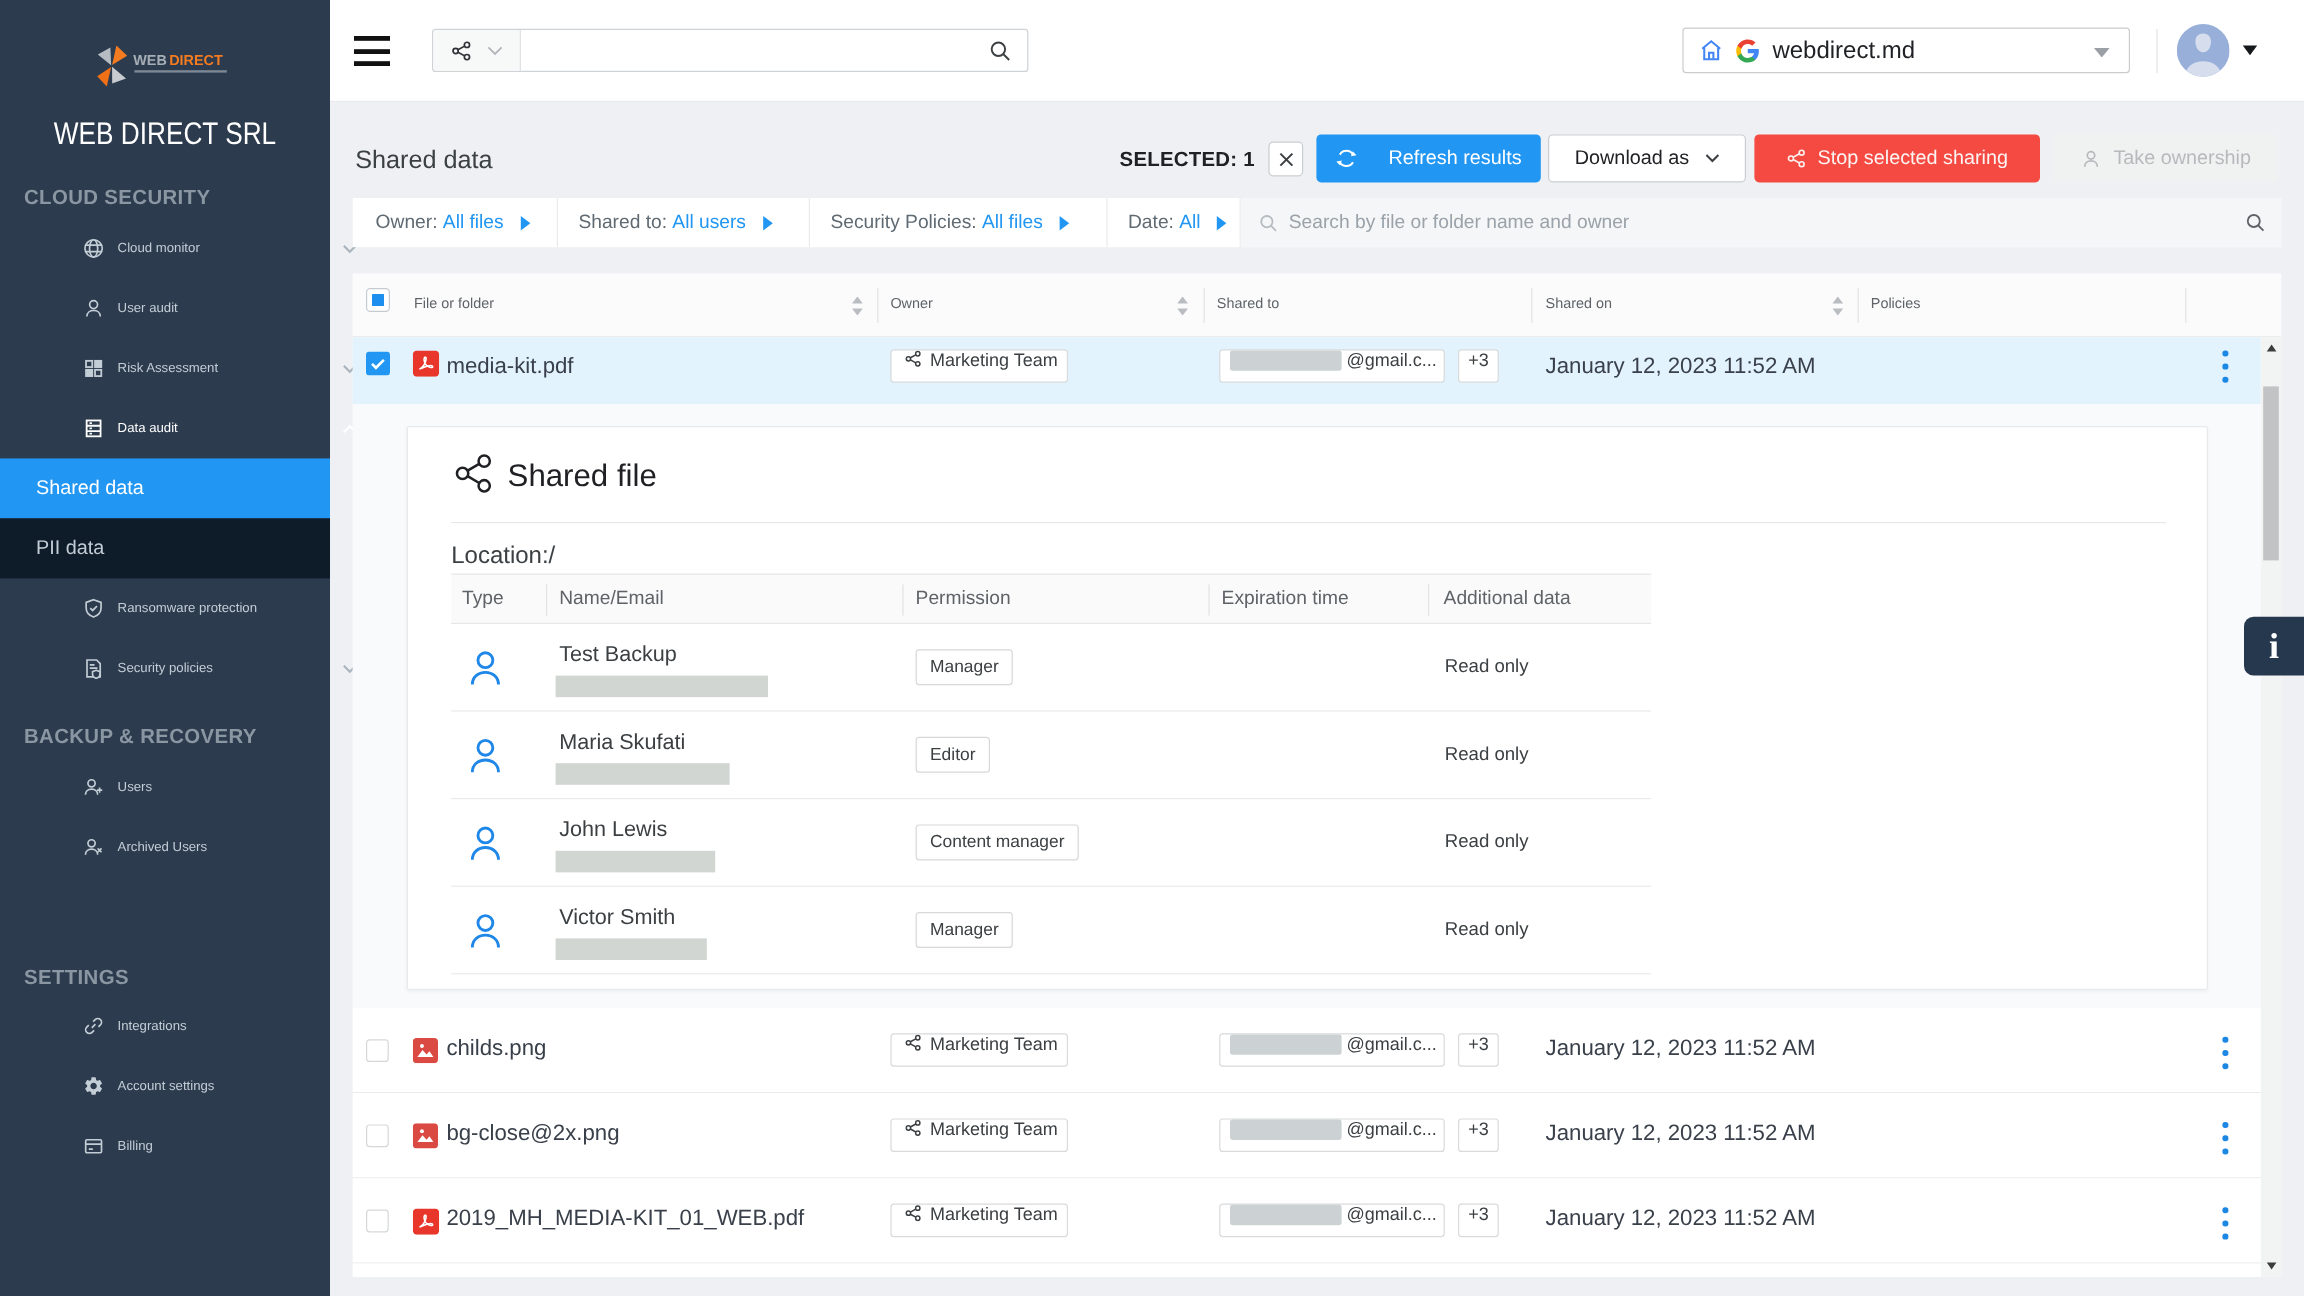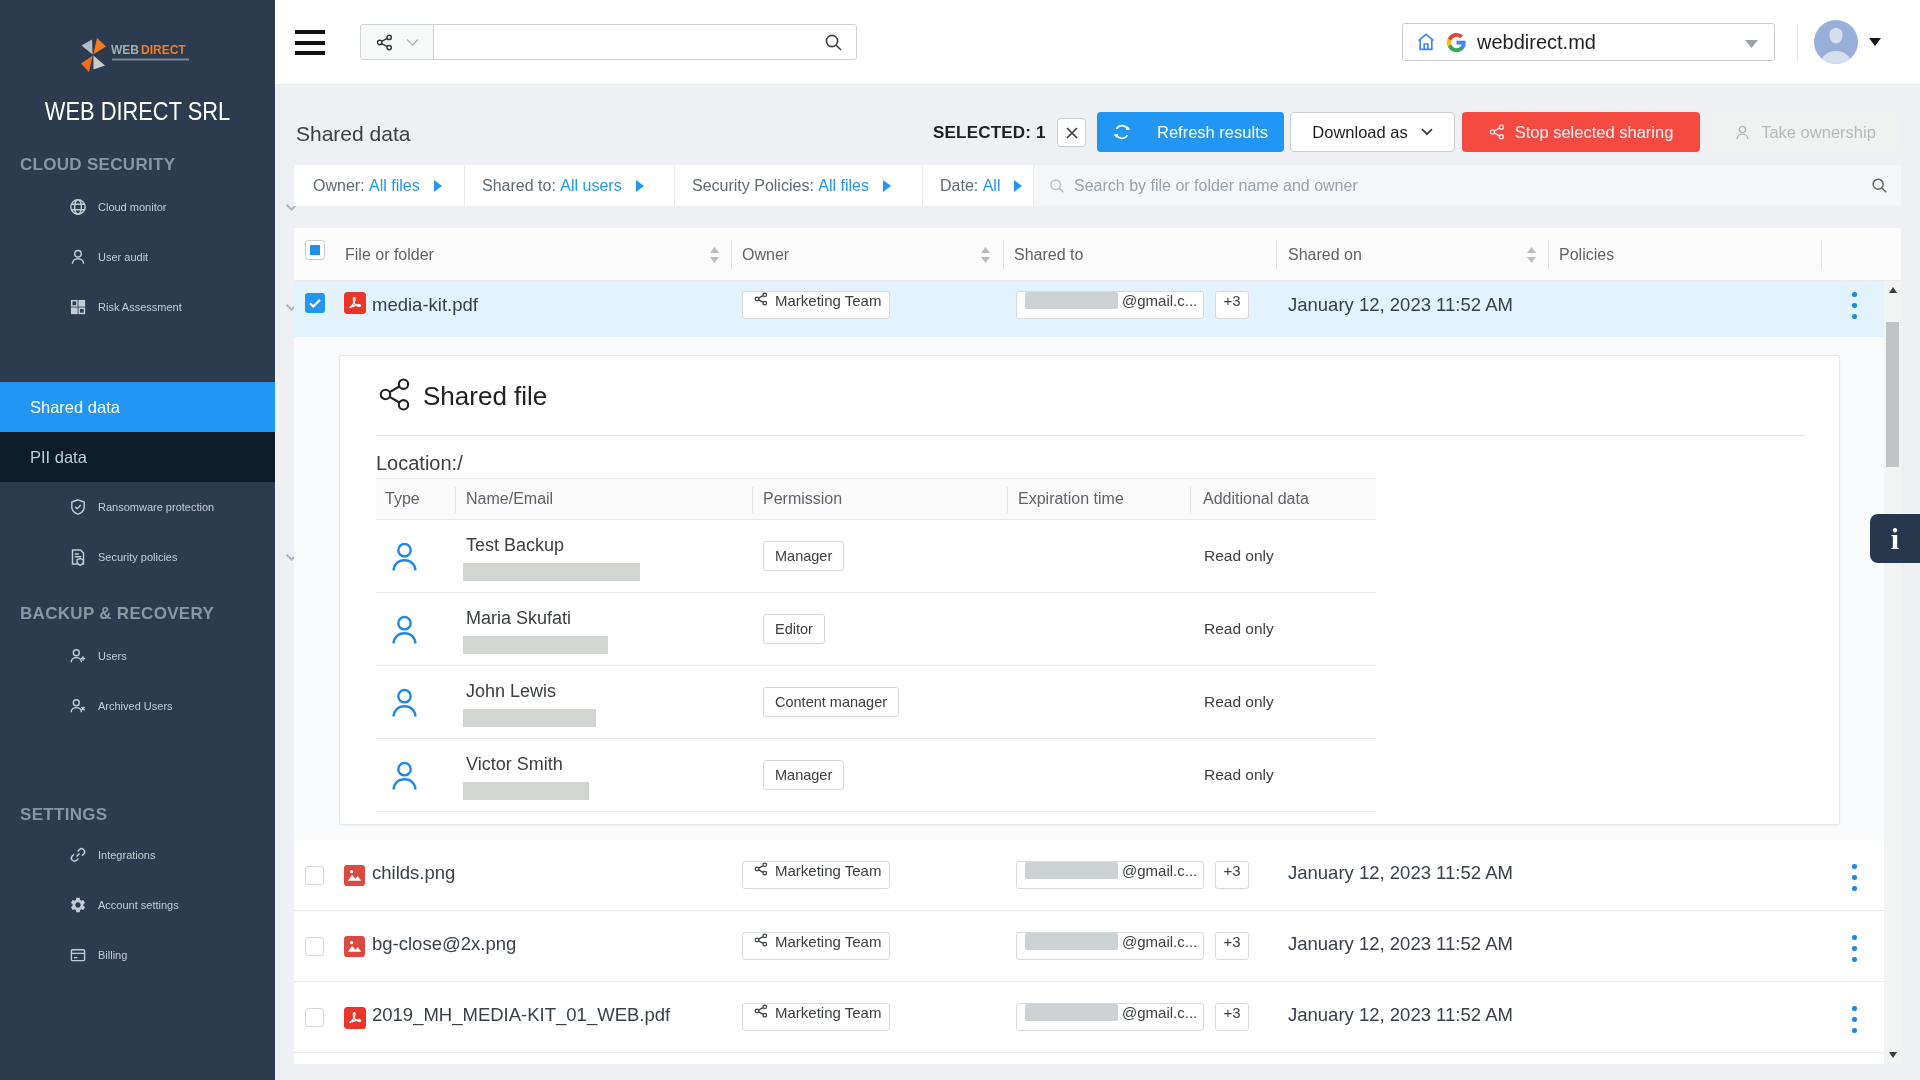--- a/index.html
+++ b/index.html
@@ -46,21 +46,21 @@
 
 #filterbar { position:absolute; left:294px; top:165px; width:1607px; height:41px; background:#fff; display:flex; }
 #filterbar .fcell { border-right:1px solid #ebebeb; display:flex; align-items:center; font-size:16px; color:#5f6a73; white-space:nowrap; }
 #filterbar .fcell .blue { color:#2196f3; }
 .tri-r { display:inline-block; width:0; height:0; border-top:6px solid transparent; border-bottom:6px solid transparent; border-left:8px solid #2196f3; margin-left:14px; }
 #fsearch { flex:1; background:#f5f6f7; display:flex; align-items:center; position:relative; }
 #fsearch .ph { font-size:16px; color:#9aa2aa; margin-left:40px; }
 
 
 #tablewrap { position:absolute; left:294px; top:228px; width:1607px; height:836px; background:#fff; }
-#thead { position:absolute; left:0; top:0; width:1607px; height:53px; background:#fbfbfc; border-bottom:1px solid #ececec; font-size:16px; color:#5f6368; }
+#thead { position:absolute; left:0; top:0; width:1607px; height:53px; background:#fbfbfc; border-bottom:1px solid #ececec; font-size:12px; color:#5f6368; }
 #thead .hsep { position:absolute; top:12px; height:29px; width:1px; background:#e2e2e2; }
 .sort { position:absolute; top:19px; }
 .row { position:absolute; left:0; width:1590px; height:71px; background:#fff; border-bottom:1px solid #ebebeb; font-size:18.5px; color:#39404a; }
 .cb { position:absolute; left:11px; top:26px; width:19px; height:19px; border:1px solid #d5d8da; border-radius:3px; background:#fff; }
 .ficon { position:absolute; left:50px; top:25px; }
 .fname { position:absolute; left:78px; top:22px; }
 .chip { position:absolute; height:28px; border:1px solid #d8dadb; border-radius:3px; background:#fff; display:flex; align-items:flex-start; font-size:15px; color:#3c4043; }
 .mkt { left:448px; top:21px; width:148px; padding-left:11px; gap:7px; }
 .email { left:722px; top:21px; width:188px; padding-left:8px; }
 .blob { width:93px; height:17px; background:#ccd2d4; border-radius:2px; margin-right:4px; }
@@ -131,20 +131,30 @@
     <div class="sb-item" style="top:282px">
       <svg class="ic" width="18" height="18" viewBox="0 0 18 18" fill="none" stroke="#c3cdd6" stroke-width="1.5">
           <rect x="2.7" y="2.7" width="5.2" height="5.2"></rect>
           <rect x="10.2" y="2.7" width="5.2" height="5.2" fill="#c3cdd6"></rect>
           <rect x="2.7" y="10.2" width="5.2" height="5.2" fill="#c3cdd6"></rect>
           <rect x="10.2" y="10.2" width="5.2" height="5.2"></rect>
         </svg>
       <span class="lbl">Risk Assessment</span>
       <svg class="chev" width="13" height="9" viewBox="0 0 13 9" fill="none" stroke="#aab4bd" stroke-width="1.8">
           <path d="M1.5 1.7 6.5 6.7 11.5 1.7"></path>
+        </svg>
+    </div>
+    <div class="sb-item" style="top:332px;color:#fff">
+      <svg class="ic" width="18" height="18" viewBox="0 0 18 18" fill="none" stroke="#fff" stroke-width="1.5">
+          <rect x="3.2" y="2.4" width="11.6" height="13.2"></rect>
+          <path d="M3.2 6.8h11.6M3.2 11.2h11.6M5.6 4.6h2M5.6 9h2M5.6 13.4h2"></path>
+        </svg>
+      <span class="lbl">Data audit</span>
+      <svg class="chev" width="13" height="9" viewBox="0 0 13 9" fill="none" stroke="#fff" stroke-width="1.8">
+          <path d="M1.5 7.2 6.5 2.2 11.5 7.2"></path>
         </svg>
     </div>
     <div class="sb-sub active" style="top:382px">Shared data</div>
     <div class="sb-sub dark" style="top:432px">PII data</div>
     <div class="sb-item" style="top:482px">
       <svg class="ic" width="18" height="18" viewBox="0 0 18 18" fill="none" stroke="#c3cdd6" stroke-width="1.4">
           <path d="M9 1.8l6.2 2.2v4.7c0 3.7-2.5 6.3-6.2 7.5-3.7-1.2-6.2-3.8-6.2-7.5V4z"></path>
           <path d="M6.2 8.7l2 2 3.6-3.6"></path>
         </svg>
       <span class="lbl">Ransomware protection</span>

